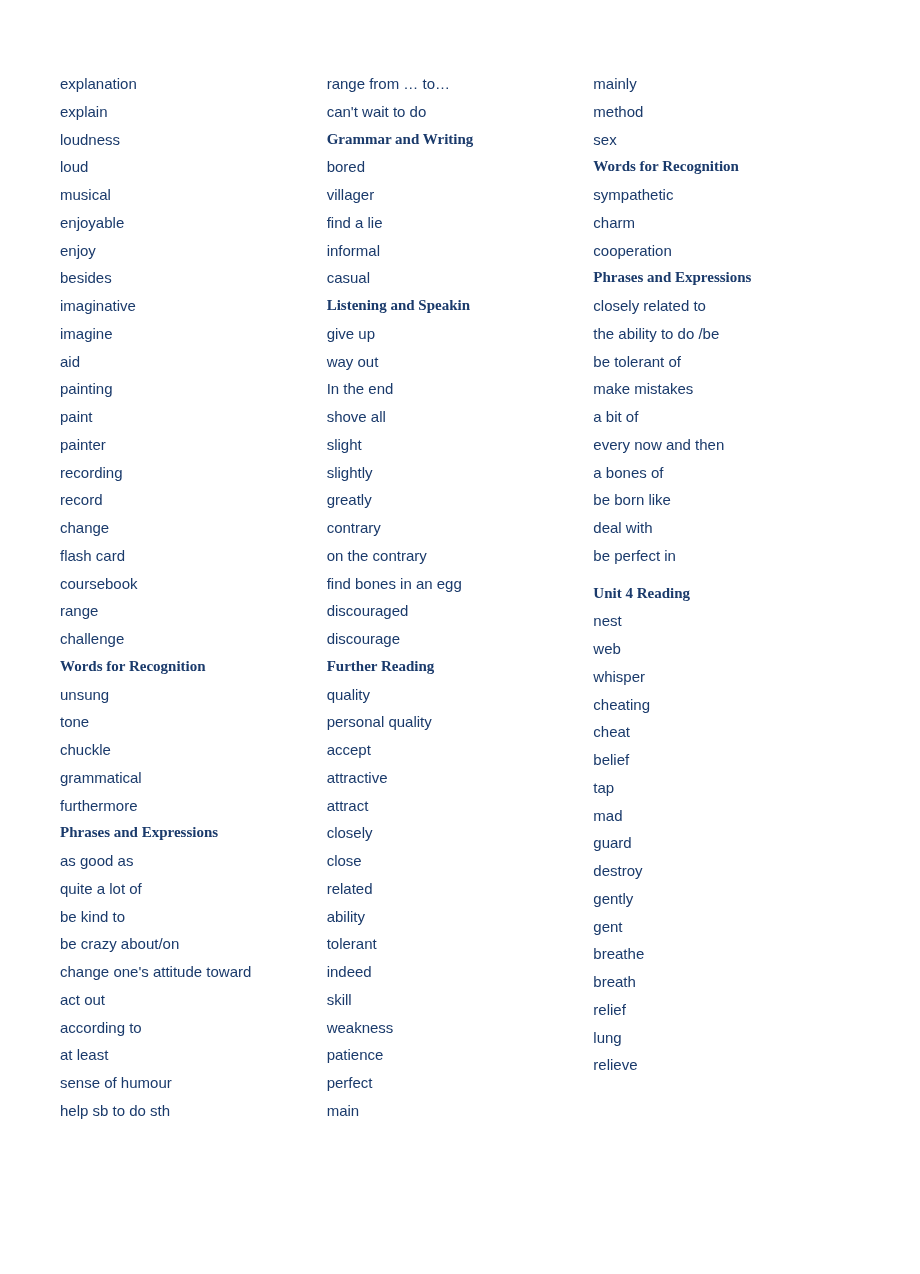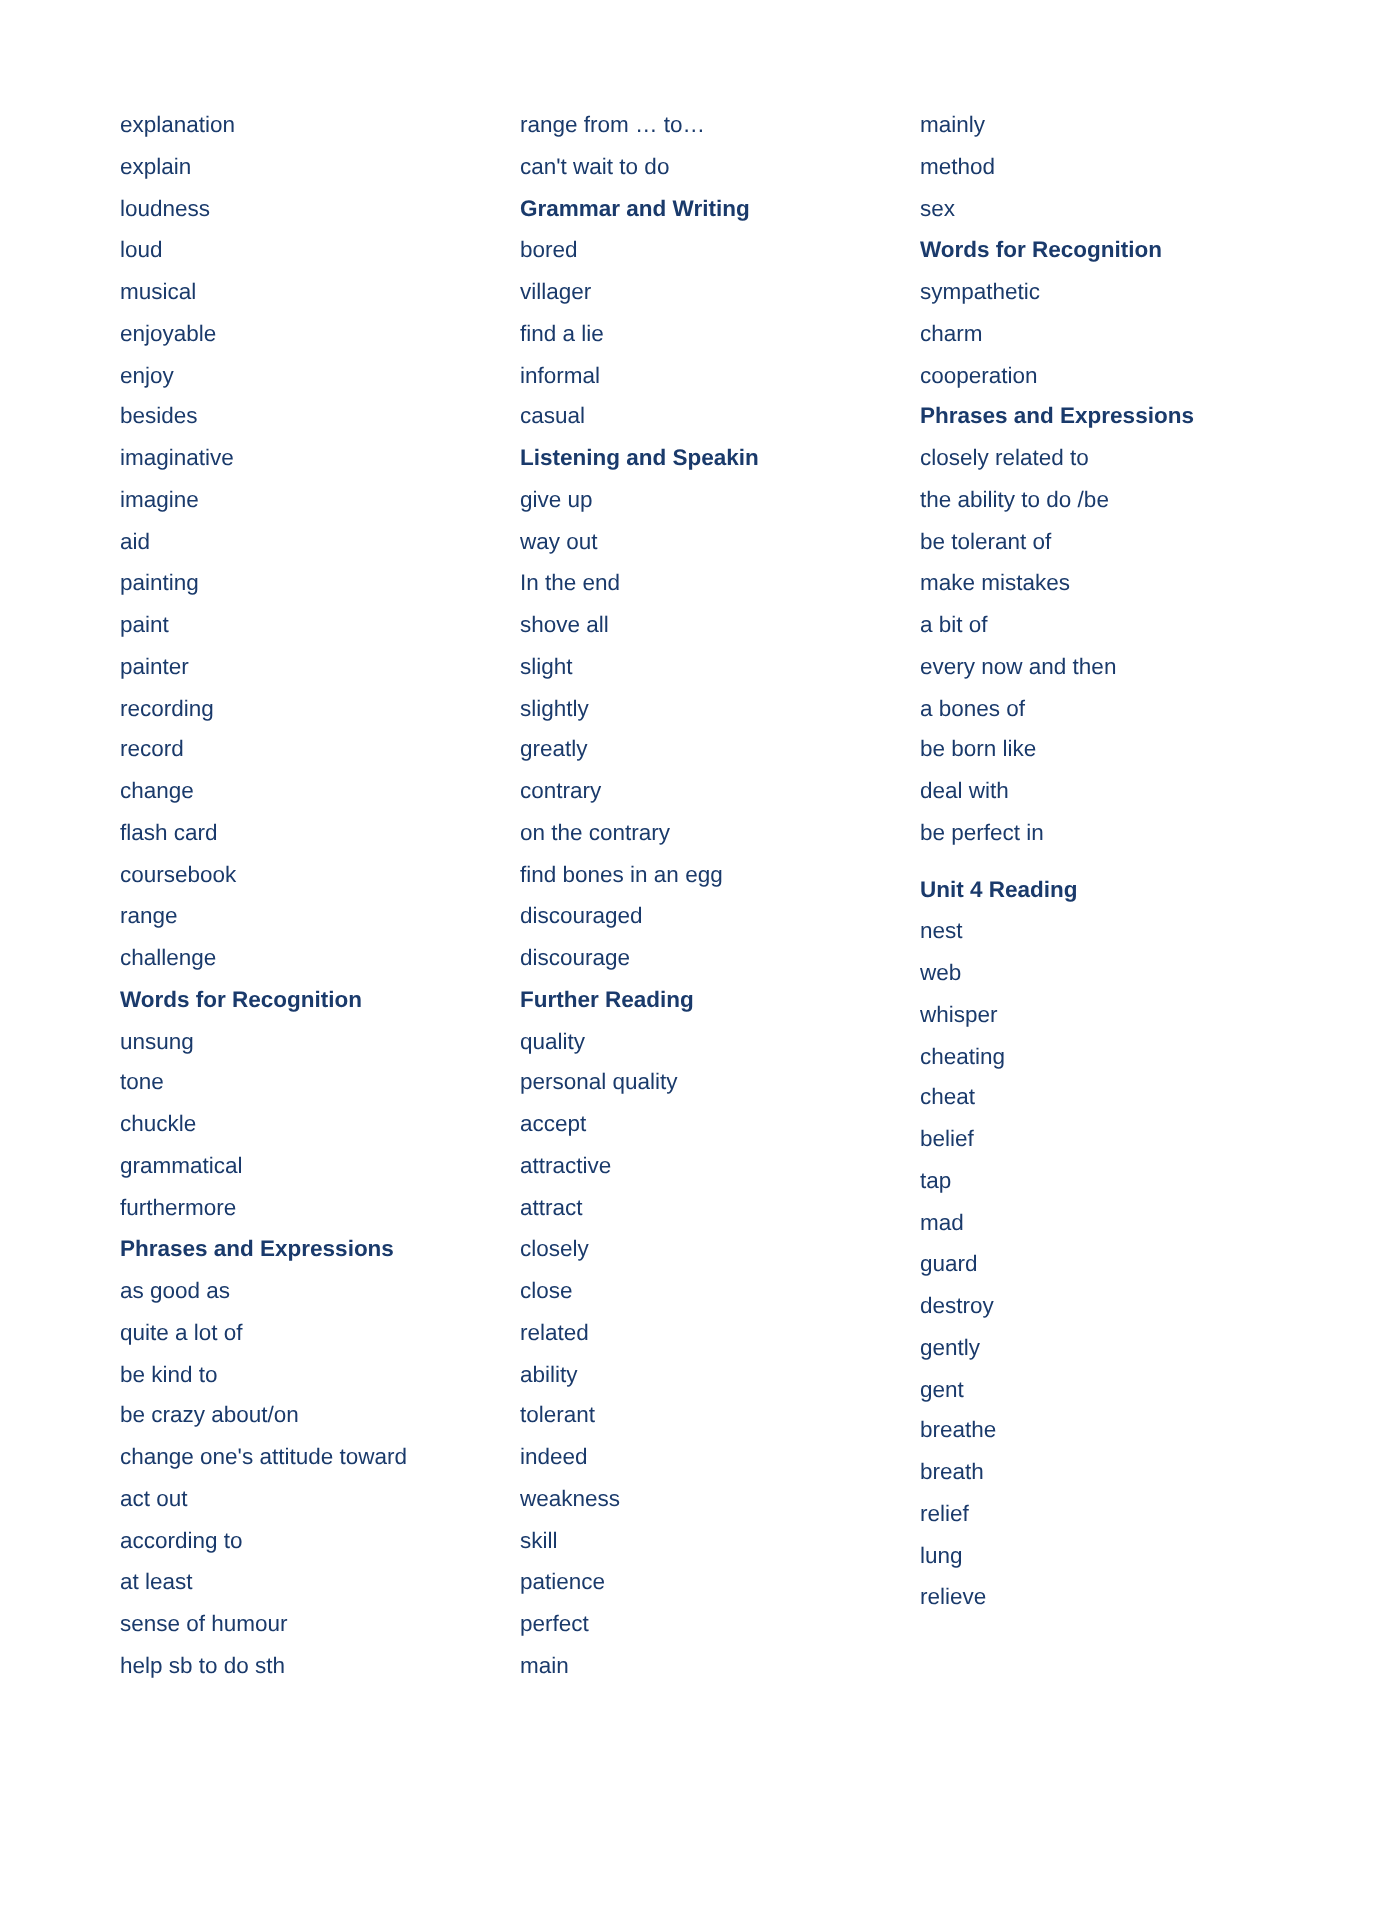--- a/index.html
+++ b/index.html
@@ -19,28 +19,28 @@
     .columns-wrapper {
       display: flex;
       gap: 0;
       width: 100%;
     }
     .col {
       flex: 1;
       display: flex;
       flex-direction: column;
       gap: 0;
-      margin-left: 20px;
     }
     .item {
       line-height: 1.85;
       color: #1a3a6b;
     }
     .item.bold {
       font-weight: bold;
+      font-family: Liberation Serif, serif;
     }
     .item.spacer-top {
       margin-top: 10px;
     }
   </style>
 </head>
 <body>
 
 <div class="columns-wrapper">
 <div class="col">
@@ -110,22 +110,22 @@
       <div class="item">personal quality</div>
       <div class="item">accept</div>
       <div class="item">attractive</div>
       <div class="item">attract</div>
       <div class="item">closely</div>
       <div class="item">close</div>
       <div class="item">related</div>
       <div class="item">ability</div>
       <div class="item">tolerant</div>
       <div class="item">indeed</div>
+      <div class="item">skill</div>
       <div class="item">weakness</div>
-      <div class="item">skill</div>
       <div class="item">patience</div>
       <div class="item">perfect</div>
       <div class="item">main</div>
     </div>
     <div class="col">
       <div class="item">mainly</div>
       <div class="item">method</div>
       <div class="item">sex</div>
       <div class="item bold">Words for Recognition</div>
       <div class="item">sympathetic</div>

